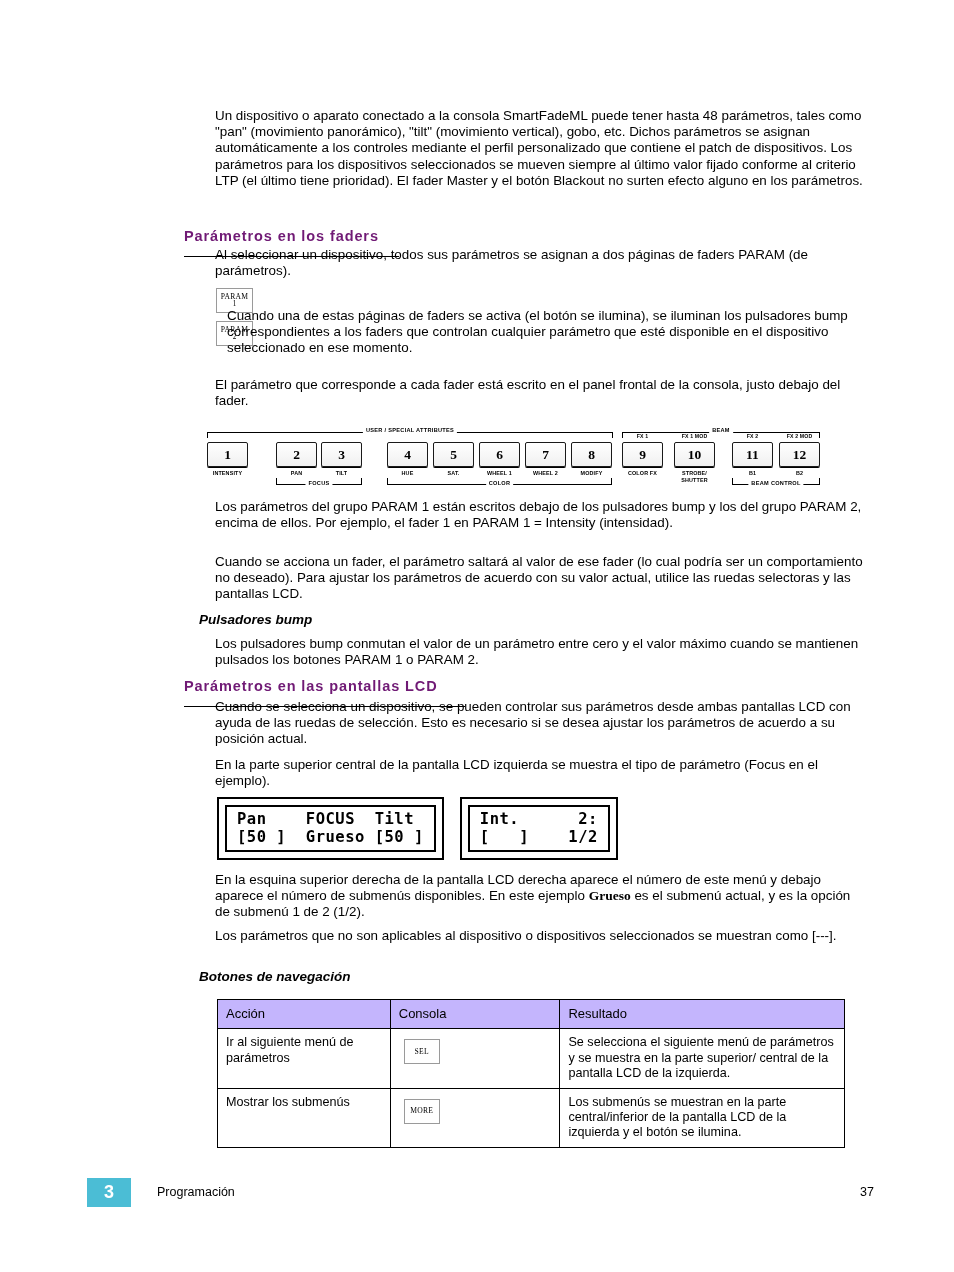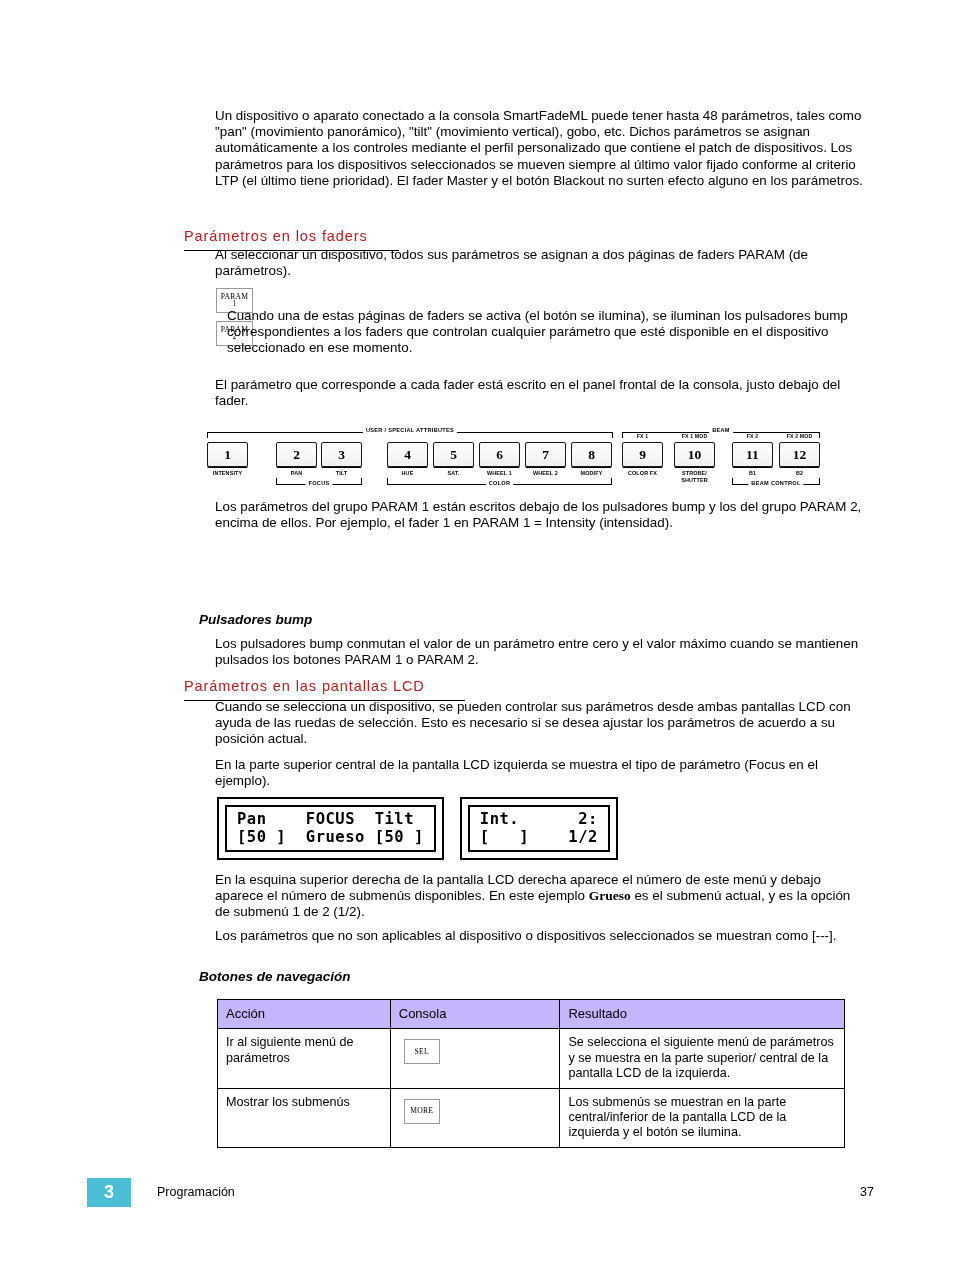--- a/index.html
+++ b/index.html
@@ -24,25 +24,25 @@
     font-weight: bold;
     letter-spacing: 1.6px;
     color: #000;
     white-space: nowrap;
   }
 
   .h2 {
     position: absolute;
     left: 184px;
     font-size: 14.5px;
-    font-weight: normal;
+    font-weight: bold;
     letter-spacing: 0.9px;
-    color: #b91c1c;
+    color: #701a75;
     border-bottom: 1.6px solid #000;
-    padding-bottom: 6px;
+    padding-bottom: 12px;
     white-space: nowrap;
   }
 
   .h3 {
     position: absolute;
     left: 199px;
     font-size: 13.5px;
     font-weight: bold;
     font-style: italic;
     color: #000;
@@ -339,20 +339,21 @@
         <div class="brk bot" style="left: 533px; width: 88px; top: 64px;">
           <div class="line"></div>
           <div class="cap-l"></div>
           <div class="cap-r"></div>
           <div class="txt">BEAM CONTROL</div>
         </div>
       </div>
   </div>
 
   <div class="para" style="top:499px;">Los parámetros del grupo PARAM 1 están escritos debajo de los pulsadores bump y los del grupo PARAM 2, encima de ellos. Por ejemplo, el fader 1 en PARAM 1 = Intensity (intensidad).</div>
+  <div class="para" style="top:554px;">Cuando se acciona un fader, el parámetro saltará al valor de ese fader (lo cual podría ser un comportamiento no deseado). Para ajustar los parámetros de acuerdo con su valor actual, utilice las ruedas selectoras y las pantallas LCD.</div>
 
   <div class="h3" style="top:612px;">Pulsadores bump</div>
   <div class="para" style="top:636px;">Los pulsadores bump conmutan el valor de un parámetro entre cero y el valor máximo cuando se mantienen pulsados los botones PARAM 1 o PARAM 2.</div>
 
   <div class="h2" style="top:678px; width:281px;">Parámetros en las pantallas LCD</div>
 
   <div class="para" style="top:757px;">En la parte superior central de la pantalla LCD izquierda se muestra el tipo de parámetro (Focus en el ejemplo).</div>
   <div class="para" style="top:699px;">Cuando se selecciona un dispositivo, se pueden controlar sus parámetros desde ambas pantallas LCD con ayuda de las ruedas de selección. Esto es necesario si se desea ajustar los parámetros de acuerdo a su posición actual.</div>
 
   <div class="lcd-wrap">

